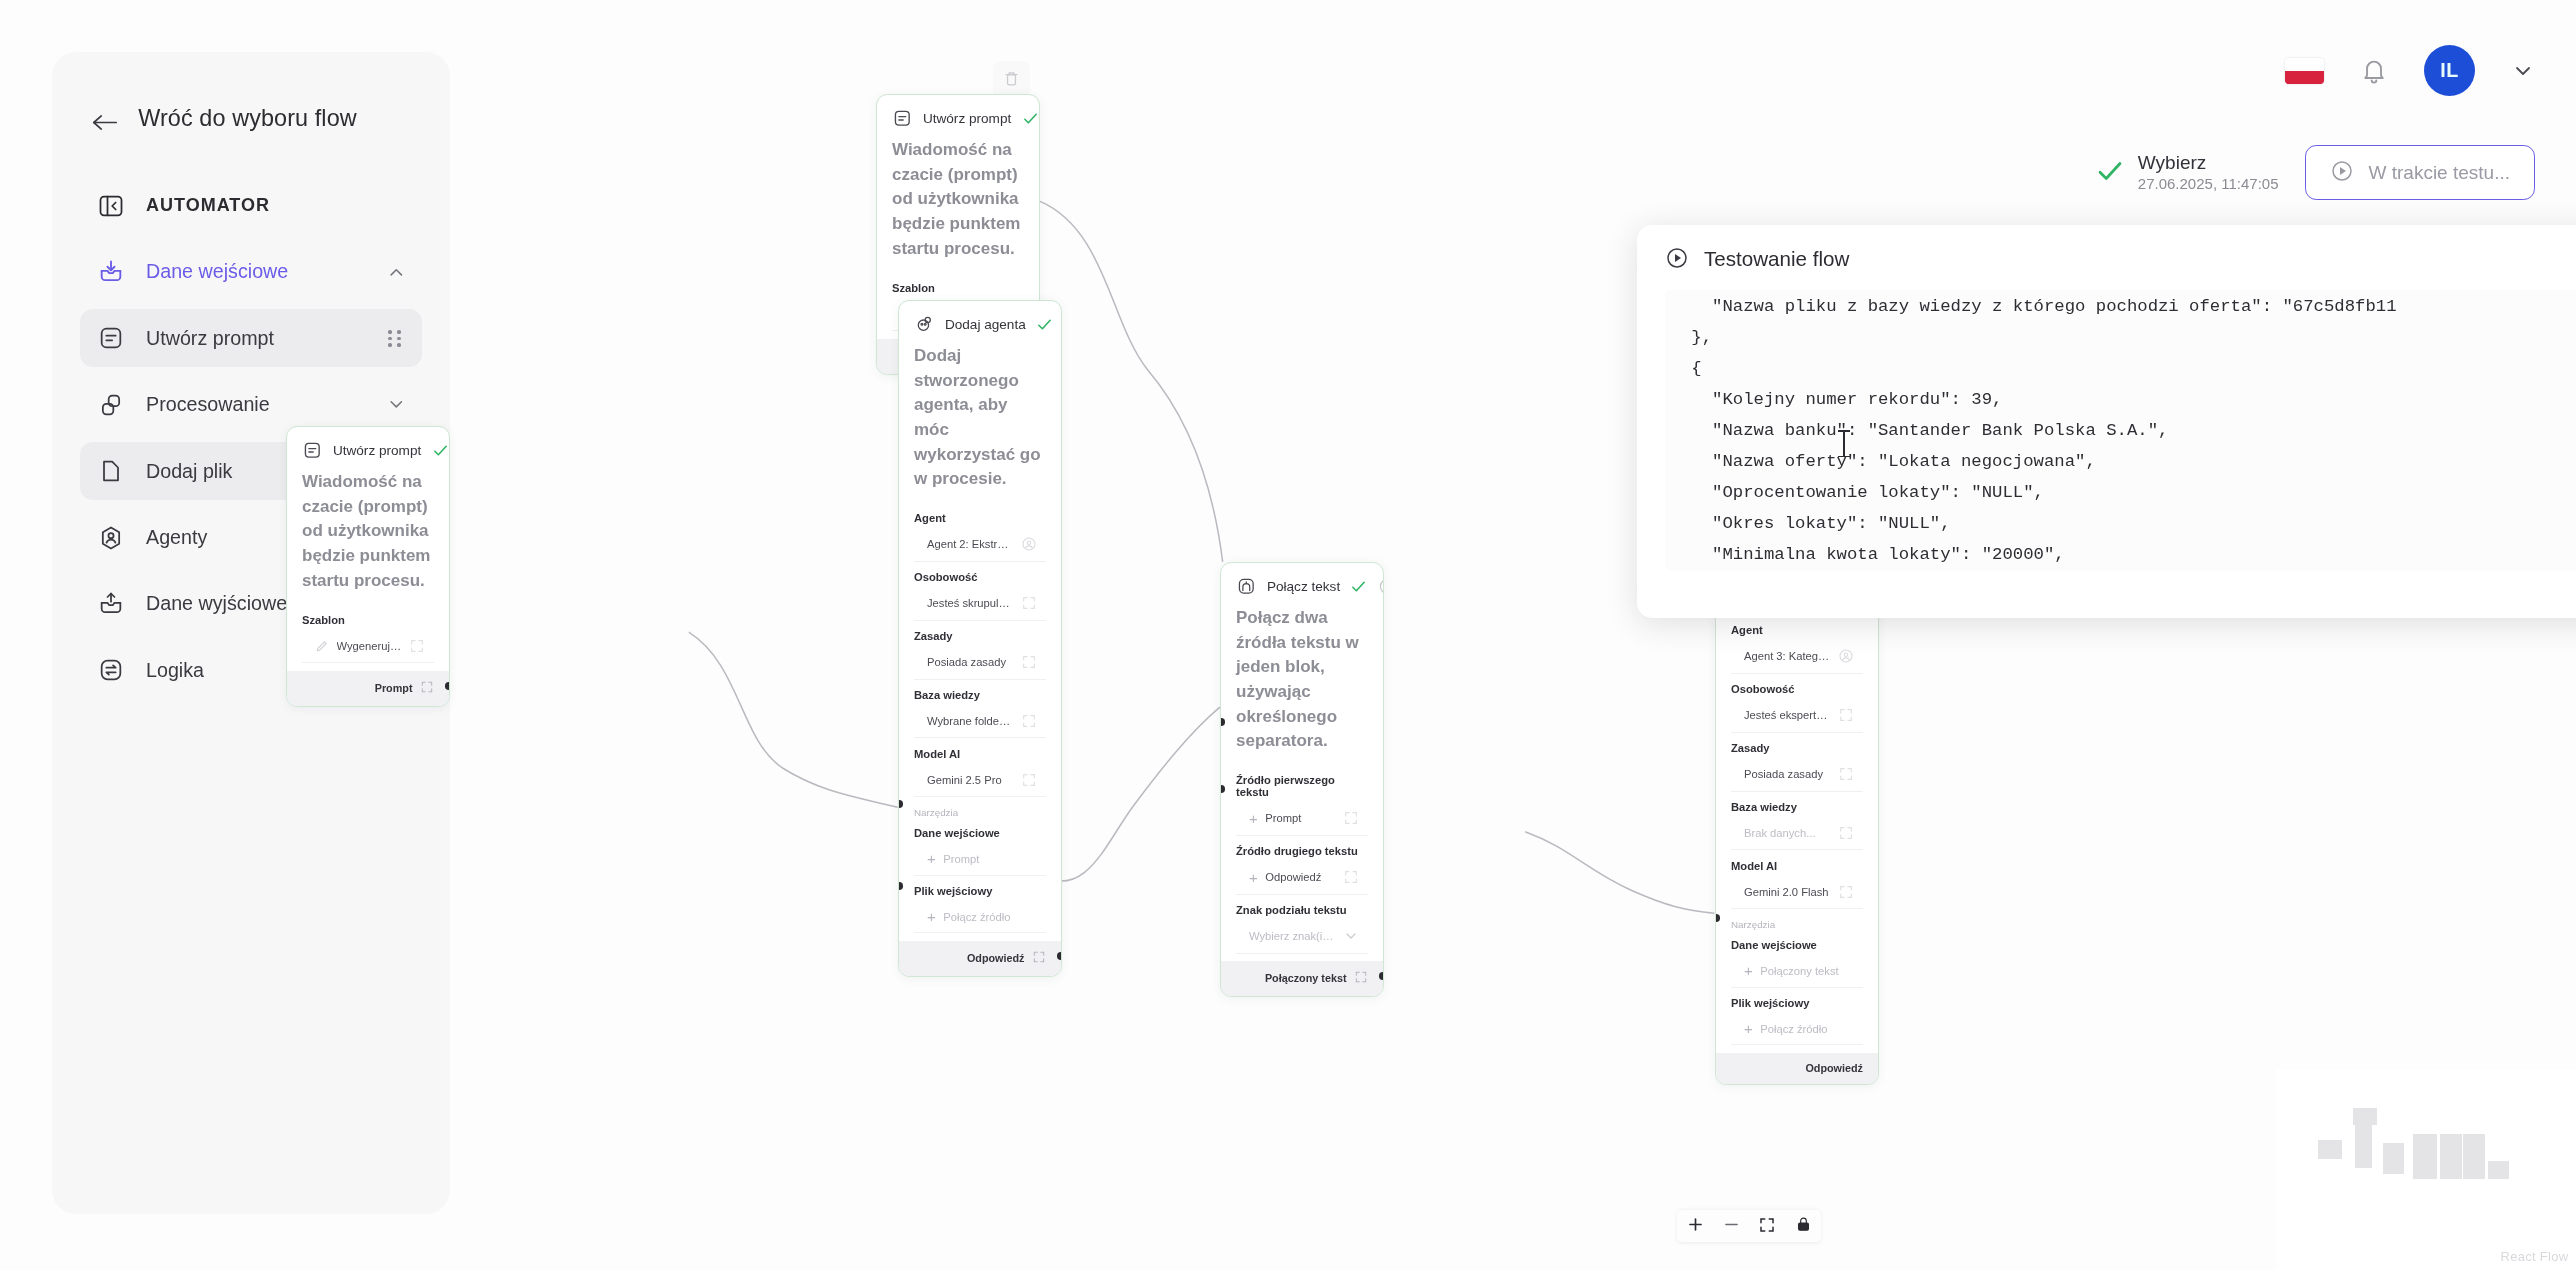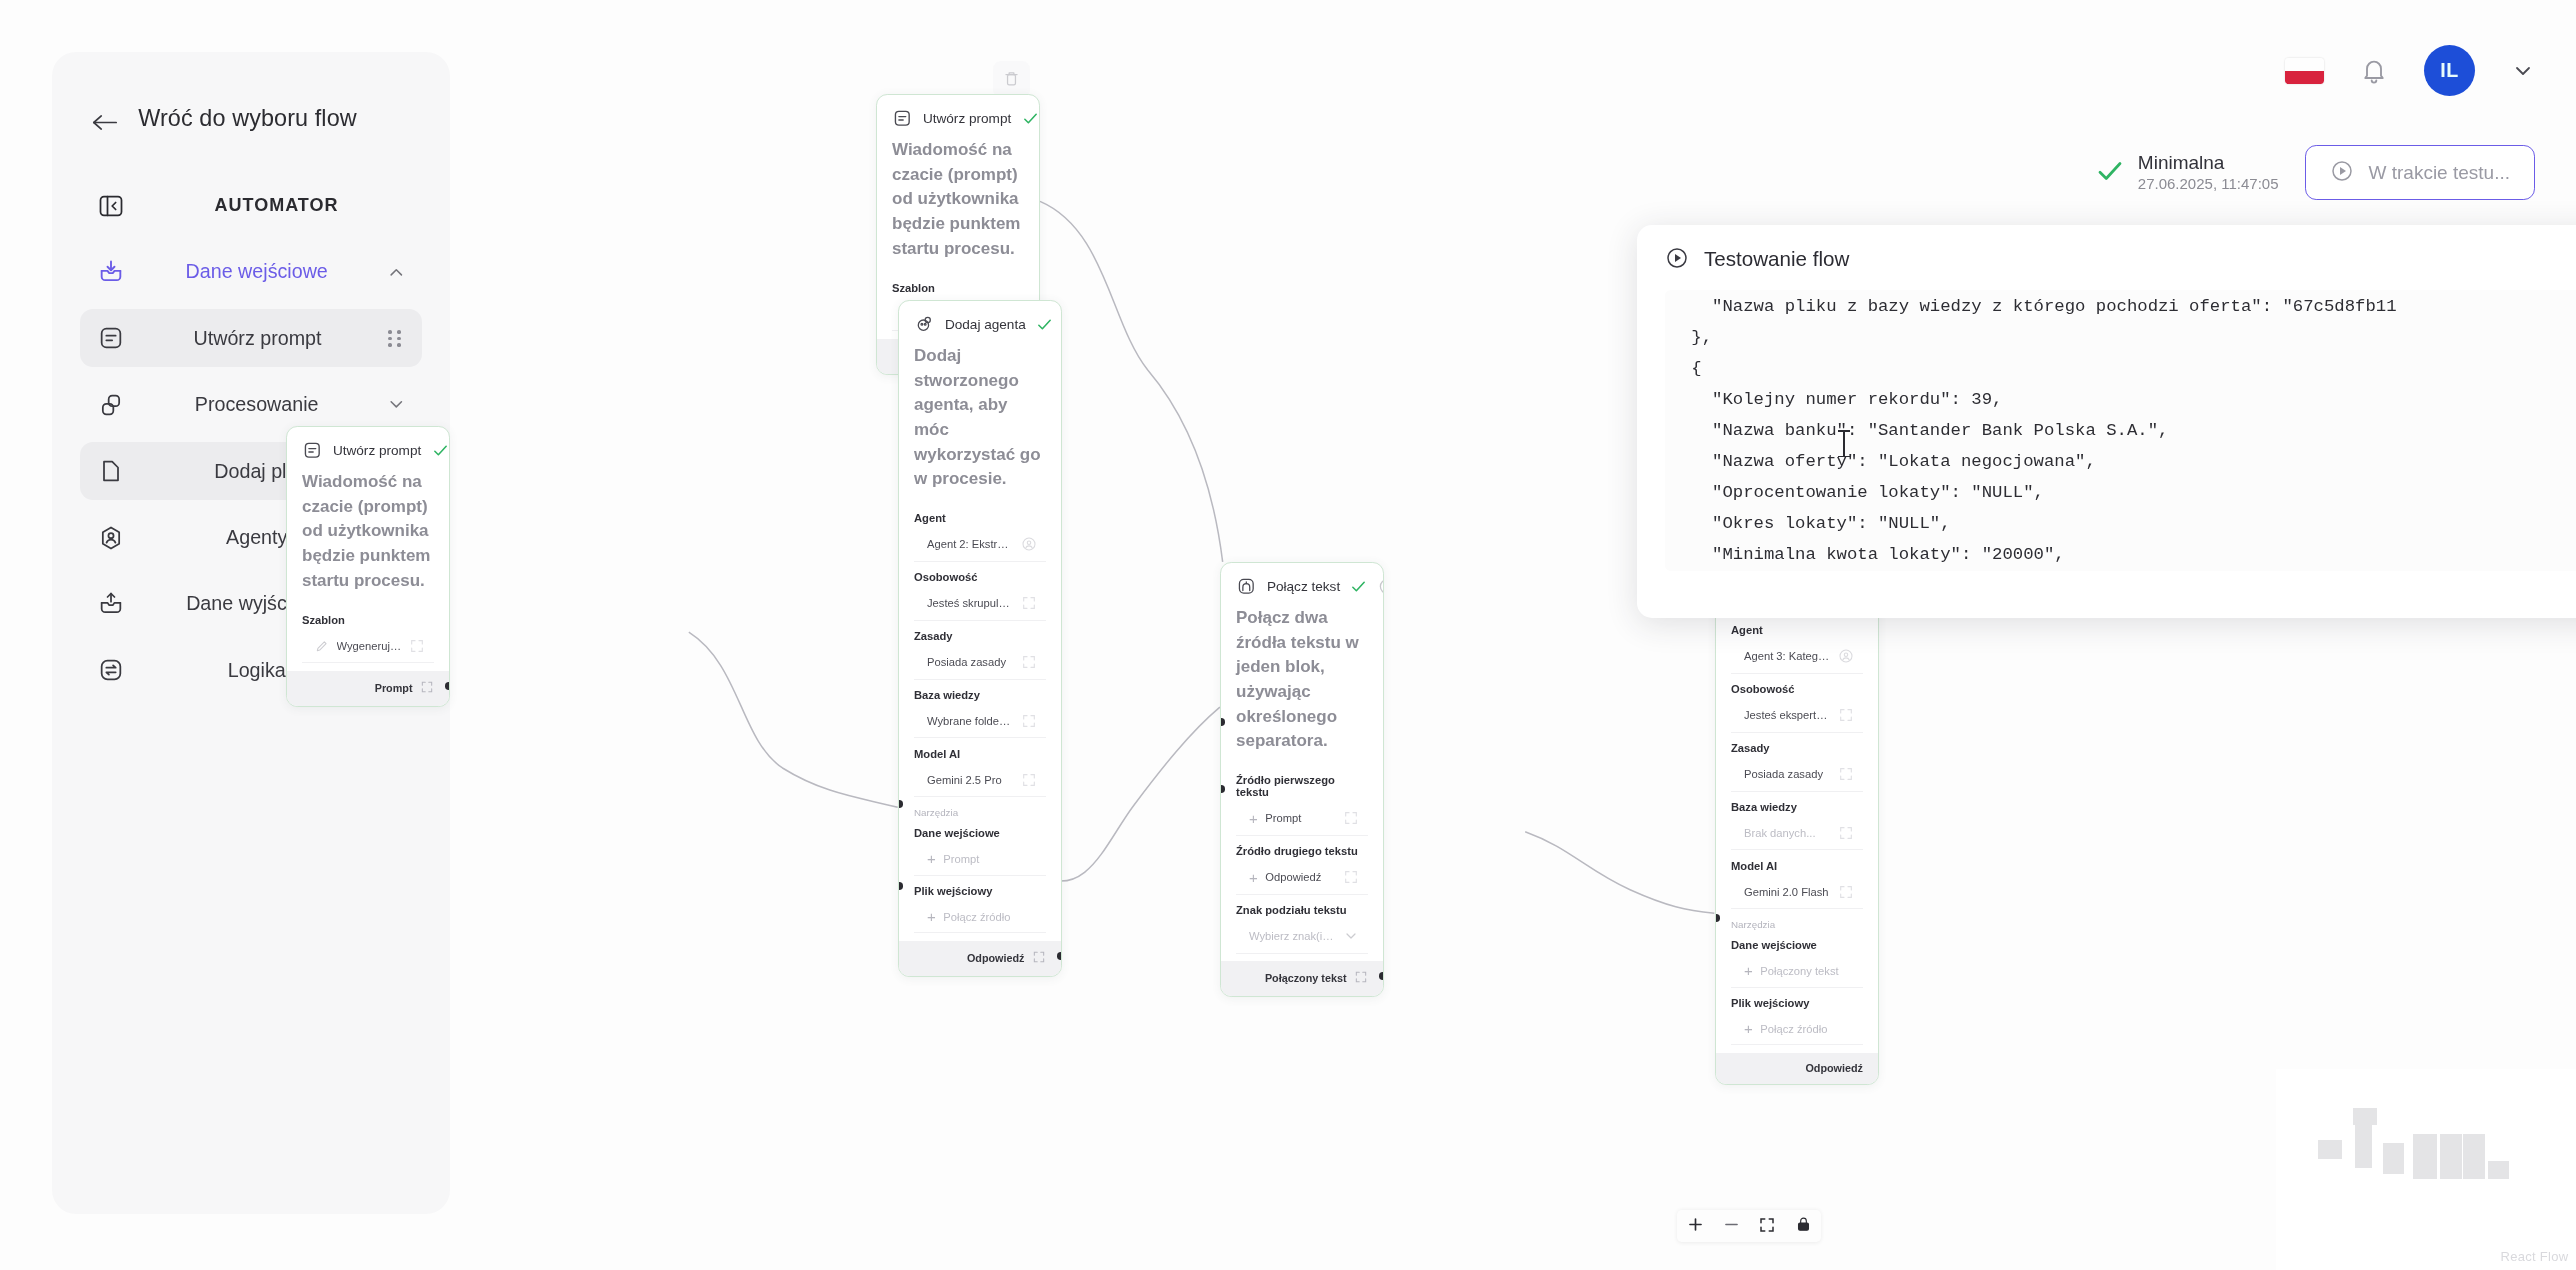--- a/index.html
+++ b/index.html
@@ -17,21 +17,21 @@
     width: 398px; height: 1162px;
     background: #f7f7f8;
     border-radius: 24px;
     padding: 32px 28px;
   }
   .back-row { display: flex; align-items: flex-end; gap: 19px; margin: 20.6px 0 9.4px 11.2px; }
   .back-arrow { width: 28px; height: 19px; position: relative; flex: 0 0 auto; }
   .back-arrow svg { display: block; }
   .back-label { font-size: 23.4px; color: #2c2c31; letter-spacing: 0.1px; }
 
-  .nav { margin-top: 45px; text-align: center; }
+  .nav { margin-top: 45px; }
   .nav-item {
     display: flex; align-items: center; gap: 19px;
     height: 58px; padding: 0 15px; margin-bottom: 8.4px;
     border-radius: 13px; cursor: pointer;
     position: relative;
   }
   .nav-item.sub { background: #ececee; }
   .nav-ico { width: 32px; height: 32px; flex: 0 0 auto; display:flex; align-items:center; justify-content:center; }
   .nav-ico svg { display:block; }
   .nav-txt { font-size: 19.7px; color: #3a3a40; flex: 1 1 auto; white-space: nowrap; }
@@ -794,21 +794,21 @@
   </div>
 
   <div class="saverow">
     <div class="saved">
       <span>
         <svg width="30" height="30" viewBox="0 0 24 24" fill="none" stroke="#2fb463" stroke-width="2.2" stroke-linecap="round" stroke-linejoin="round">
             <polyline points="4,13 9,18 20,6"></polyline>
           </svg>
       </span>
       <div class="savetext">
-        <div class="t1">Minimalna</div>
+        <div class="t1">Wybierz</div>
         <div class="t2">27.06.2025, 11:47:05</div>
       </div>
     </div>
     <div class="testbtn">
       <span>
         <svg width="24" height="24" viewBox="0 0 24 24" fill="none" stroke="#9a9aa3" stroke-width="1.5">
             <circle cx="12" cy="12" r="9"></circle>
             <polygon points="10,8 16,12 10,16" fill="#9a9aa3" stroke="none"></polygon>
           </svg>
       </span>

